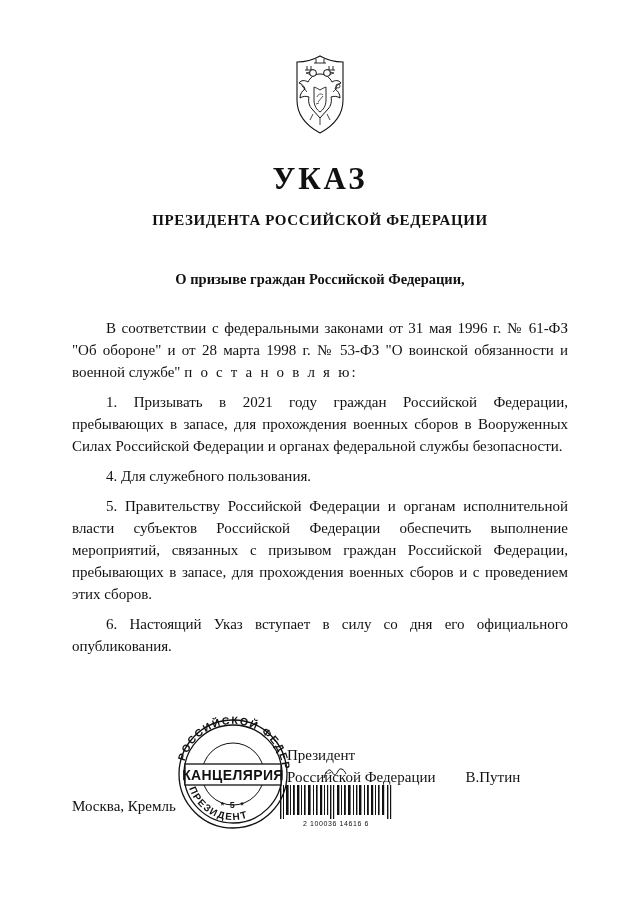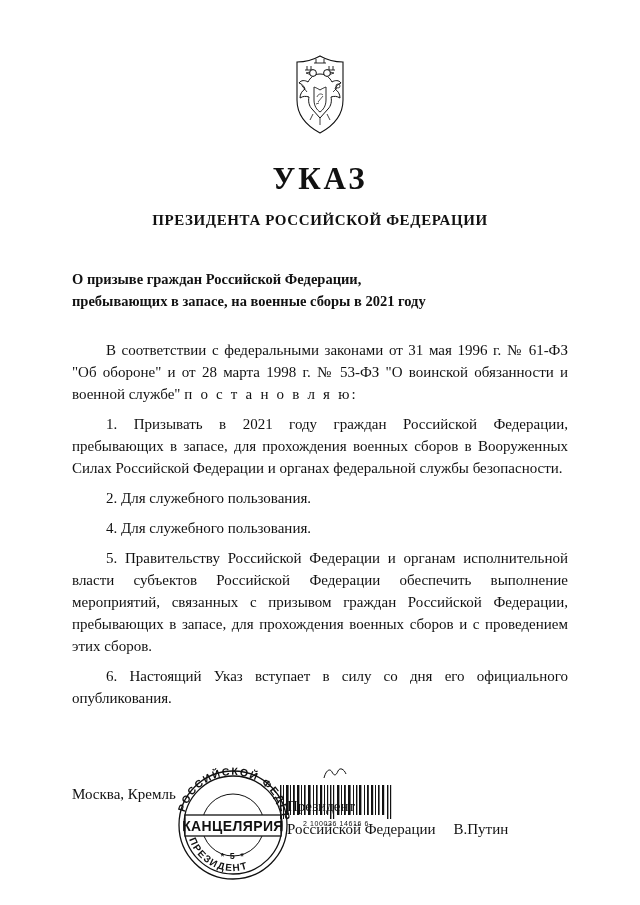--- a/index.html
+++ b/index.html
@@ -44,21 +44,21 @@
     line-height: 1.1;
   }
   .doc-subtitle {
     text-align: center;
     font-size: 15px;
     letter-spacing: 0.6px;
     font-weight: bold;
     margin-top: 16px;
   }
   .doc-heading {
-    text-align: left;
+    text-align: center;
     font-size: 14.5px;
     font-weight: bold;
     margin-top: 40px;
     line-height: 1.5;
   }
   .doc-heading div { white-space: nowrap; }
 
   
   .body-text {
     margin-top: 26px;
@@ -83,37 +83,37 @@
   }
   .sign-lines {
     position: absolute;
     left: 215px;
     top: 36px;
     font-size: 15px;
     line-height: 1.5;
   }
   .sign-name {
     display: inline-block;
-    margin-left: 18px;
+    margin-left: 30px;
   }
 
   
   .stamp {
     position: absolute;
     left: 95px;
     top: 0px;
     width: 132px;
     height: 132px;
   }
 
   
   .footer {
     position: absolute;
     left: 72px;
-    bottom: 60px;
+    bottom: 48px;
     font-size: 15px;
     line-height: 1.5;
   }
   .barcode-wrap {
     position: absolute;
     left: 278px;
     bottom: 38px;
     width: 116px;
     text-align: center;
   }
@@ -167,27 +167,25 @@
         <path d="M30 66 l-3 6 M37 70 l0 7 M44 66 l3 6" stroke-width="0.8"></path>
       </g>
     </svg>
   </div>
 
   <div class="doc-title">УКАЗ</div>
   <div class="doc-subtitle">ПРЕЗИДЕНТА РОССИЙСКОЙ ФЕДЕРАЦИИ</div>
 
   <div class="doc-heading">
     <div>О призыве граждан Российской Федерации,</div>
-    <div>пребывающих в запасе, на военные сборы в 2021 году</div>
   </div>
 
   <div class="body-text">
     <p class="para"><span>В соответствии с федеральными законами от 31 мая 1996 г. № 61-ФЗ "Об обороне" и от 28 марта 1998 г. № 53-ФЗ "О воинской обязанности и военной службе"</span> <span class="spaced">п о с т а н о в л я ю:</span></p>
     <p class="para">1. Призывать в 2021 году граждан Российской Федерации, пребывающих в запасе, для прохождения военных сборов в Вооруженных Силах Российской Федерации и органах федеральной службы безопасности.</p>
-    <p class="para">2. Для служебного пользования.</p>
     <p class="para">4. Для служебного пользования.</p>
     <p class="para">5. Правительству Российской Федерации и органам исполнительной власти субъектов Российской Федерации обеспечить выполнение мероприятий, связанных с призывом граждан Российской Федерации, пребывающих в запасе, для прохождения военных сборов и с проведением этих сборов.</p>
     <p class="para">6. Настоящий Указ вступает в силу со дня его официального опубликования.</p>
   </div>
 
   <div class="sign-block">
 
     <svg class="stamp" viewBox="0 0 132 132">
       <defs>
         <path id="outerTop" d="M 16,66 A 50,50 0 0 1 116,66"></path>

